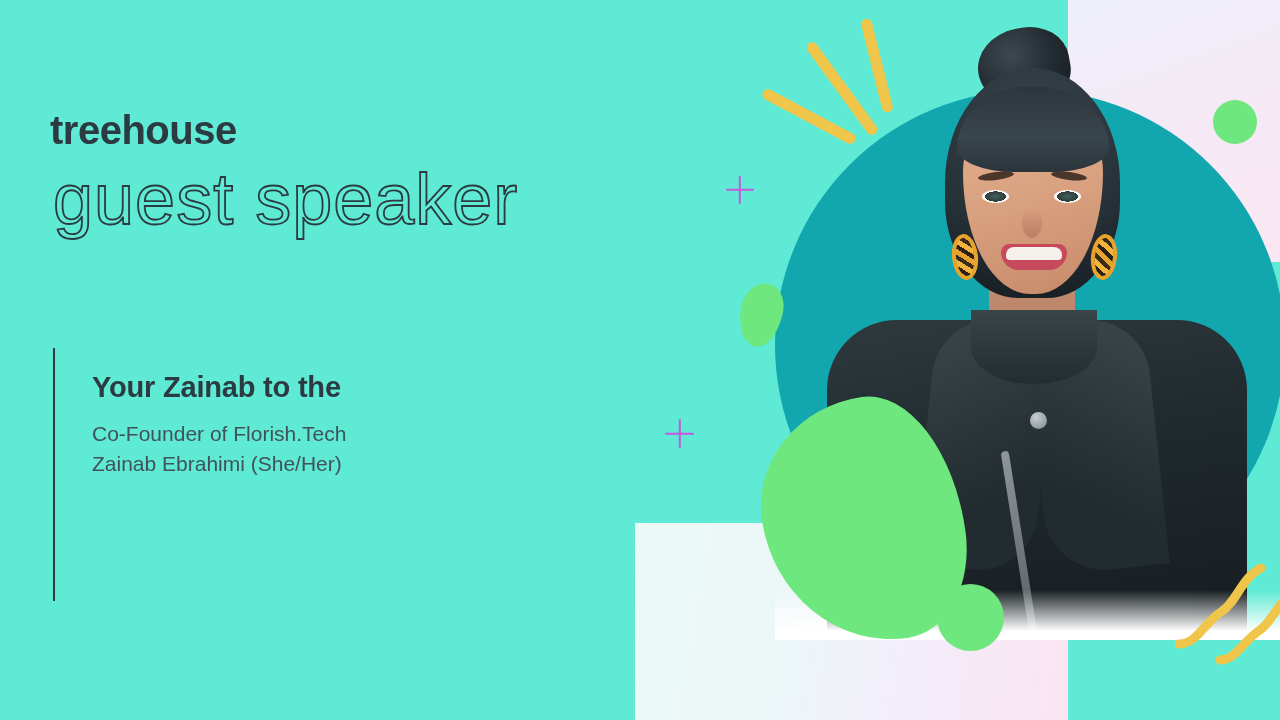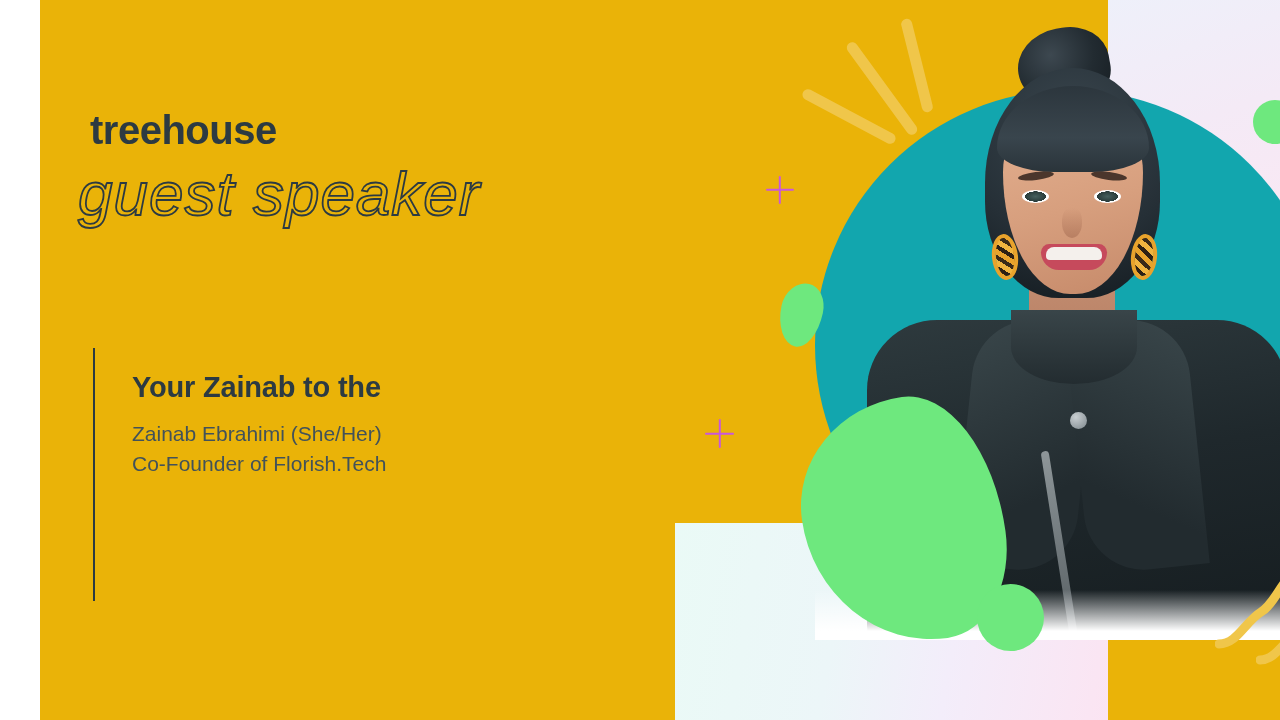--- a/index.html
+++ b/index.html
@@ -2,21 +2,21 @@
 <html><head>
 <meta charset="utf-8">
 <style>
   * { margin:0; padding:0; box-sizing:border-box; }
   html,body{ background:#fff; }
   body{
     width:1280px; height:720px;
     font-family:"Liberation Sans", sans-serif;
     overflow:hidden; position:relative;
   }
-  #stage{ position:absolute; inset:0; background:#eab308; overflow:hidden;margin-left:40px; }
+  #stage{ position:absolute; inset:0; background:#5eead4; overflow:hidden; }
 
   
   .grad-tr{
     position:absolute; left:1068px; top:0; width:212px; height:262px;
     background:linear-gradient(160deg,#eef0fa 0%,#f4eaf6 45%,#fbe7f3 100%);
   }
   
   .grad-bl{
     position:absolute; left:635px; top:523px; width:433px; height:197px;
     background:linear-gradient(100deg,#eafaf6 0%,#ecf6f8 38%,#f3edfa 64%,#fbe4f2 100%);
@@ -160,26 +160,25 @@
   .plus::after{ top:0; left:50%; width:2.4px; height:100%; transform:translateX(-50%); }
   .squiggle{ position:absolute; }
 
   
   .brand{
     position:absolute; left:50px; top:108px;
     font-size:40px; font-weight:700; letter-spacing:-.5px;
     color:#2c3a42;
   }
   .headline-outline{
-    position:absolute; left:38px; top:158px;
-    font-size:62px; font-weight:400; letter-spacing:1px;
+    position:absolute; left:53px; top:158px;
+    font-size:72px; font-weight:400; letter-spacing:1px;
     color:transparent;
     -webkit-text-stroke:1.8px #2c3a42;
     text-shadow:none;
-    font-style:italic;
   }
   .series-row{
     position:absolute; left:305px; top:255px; width:320px; height:48px;
     display:flex; align-items:center; gap:16px;
   }
   .series-rule{ flex:0 0 178px; height:2px; background:#2c3a42; }
   .series-word{
     font-size:37px; font-weight:600; color:#2c3a42; letter-spacing:-.3px;
   }
 
@@ -266,18 +265,18 @@
   <div class="headline-outline">guest speaker</div>
 
 
   <div class="vrule"></div>
 
   <div class="info">
     <h2>
       <span>Your Zainab to the</span><br>
     </h2>
     <div class="sub">
+      <div>Co-Founder of Florish.Tech</div>
       <div>Zainab Ebrahimi (She/Her)</div>
-      <div>Co-Founder of Florish.Tech</div>
     </div>
   </div>
 
 </div>
 
 </body></html>

